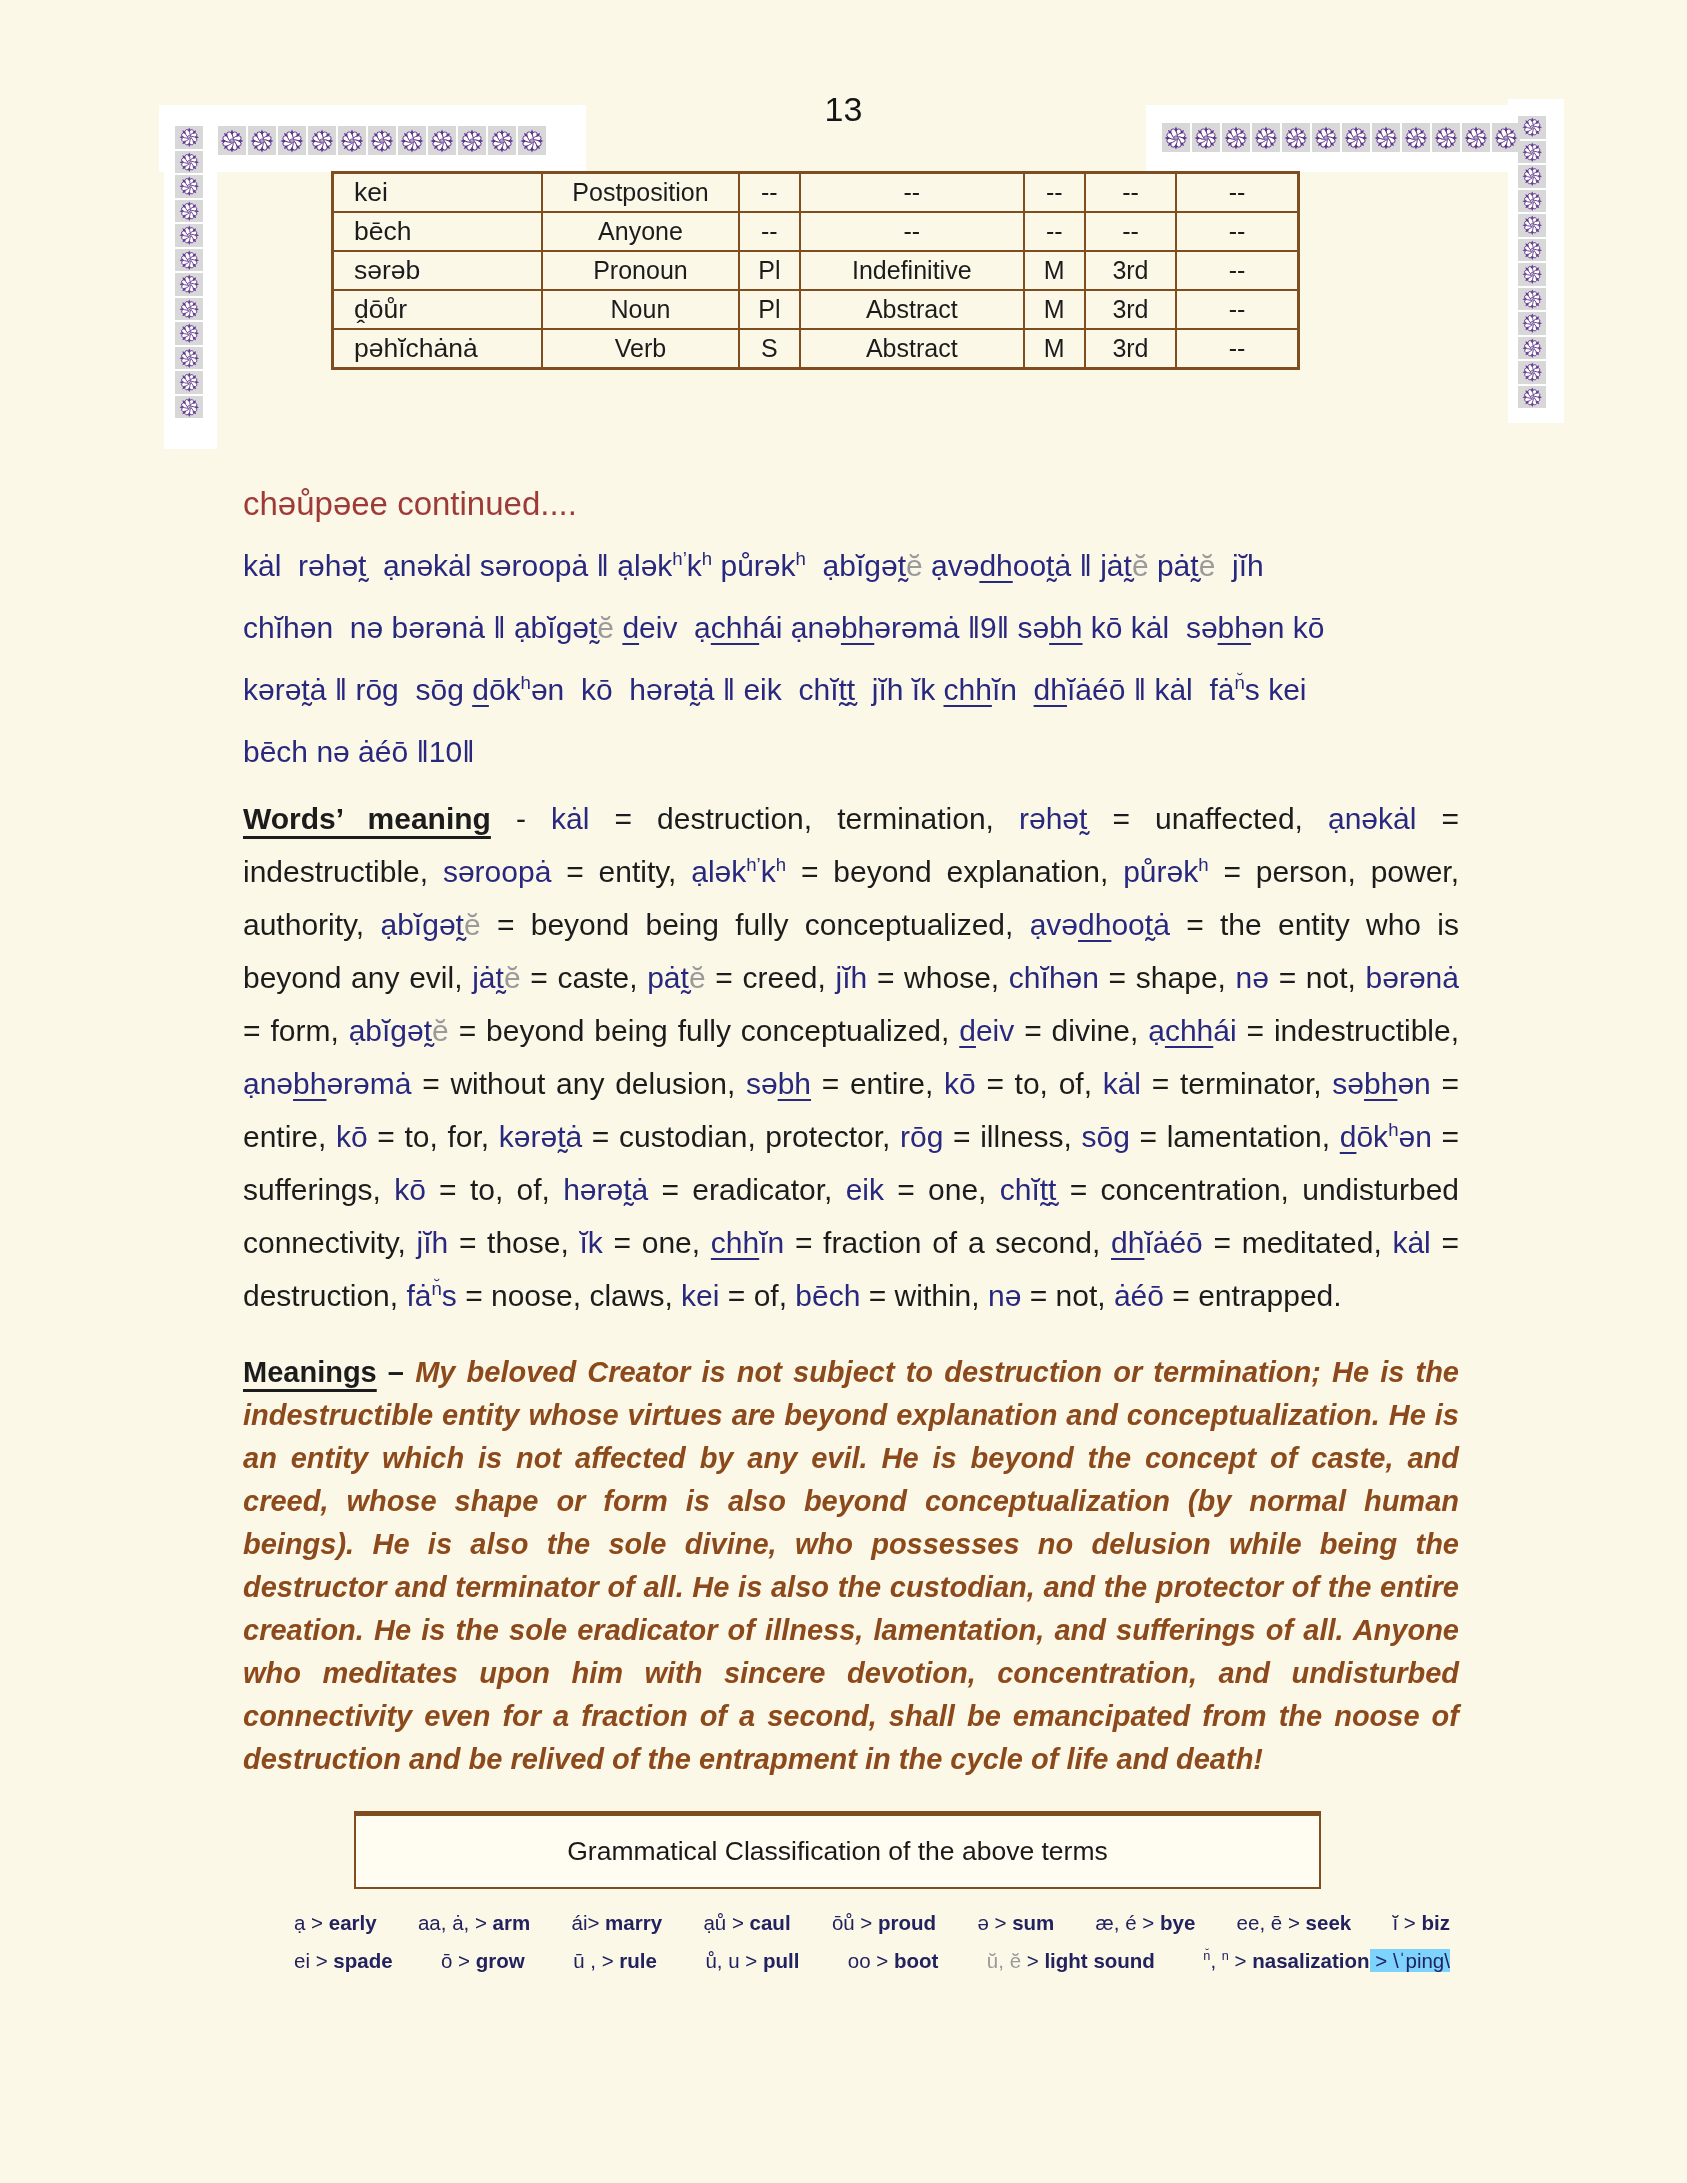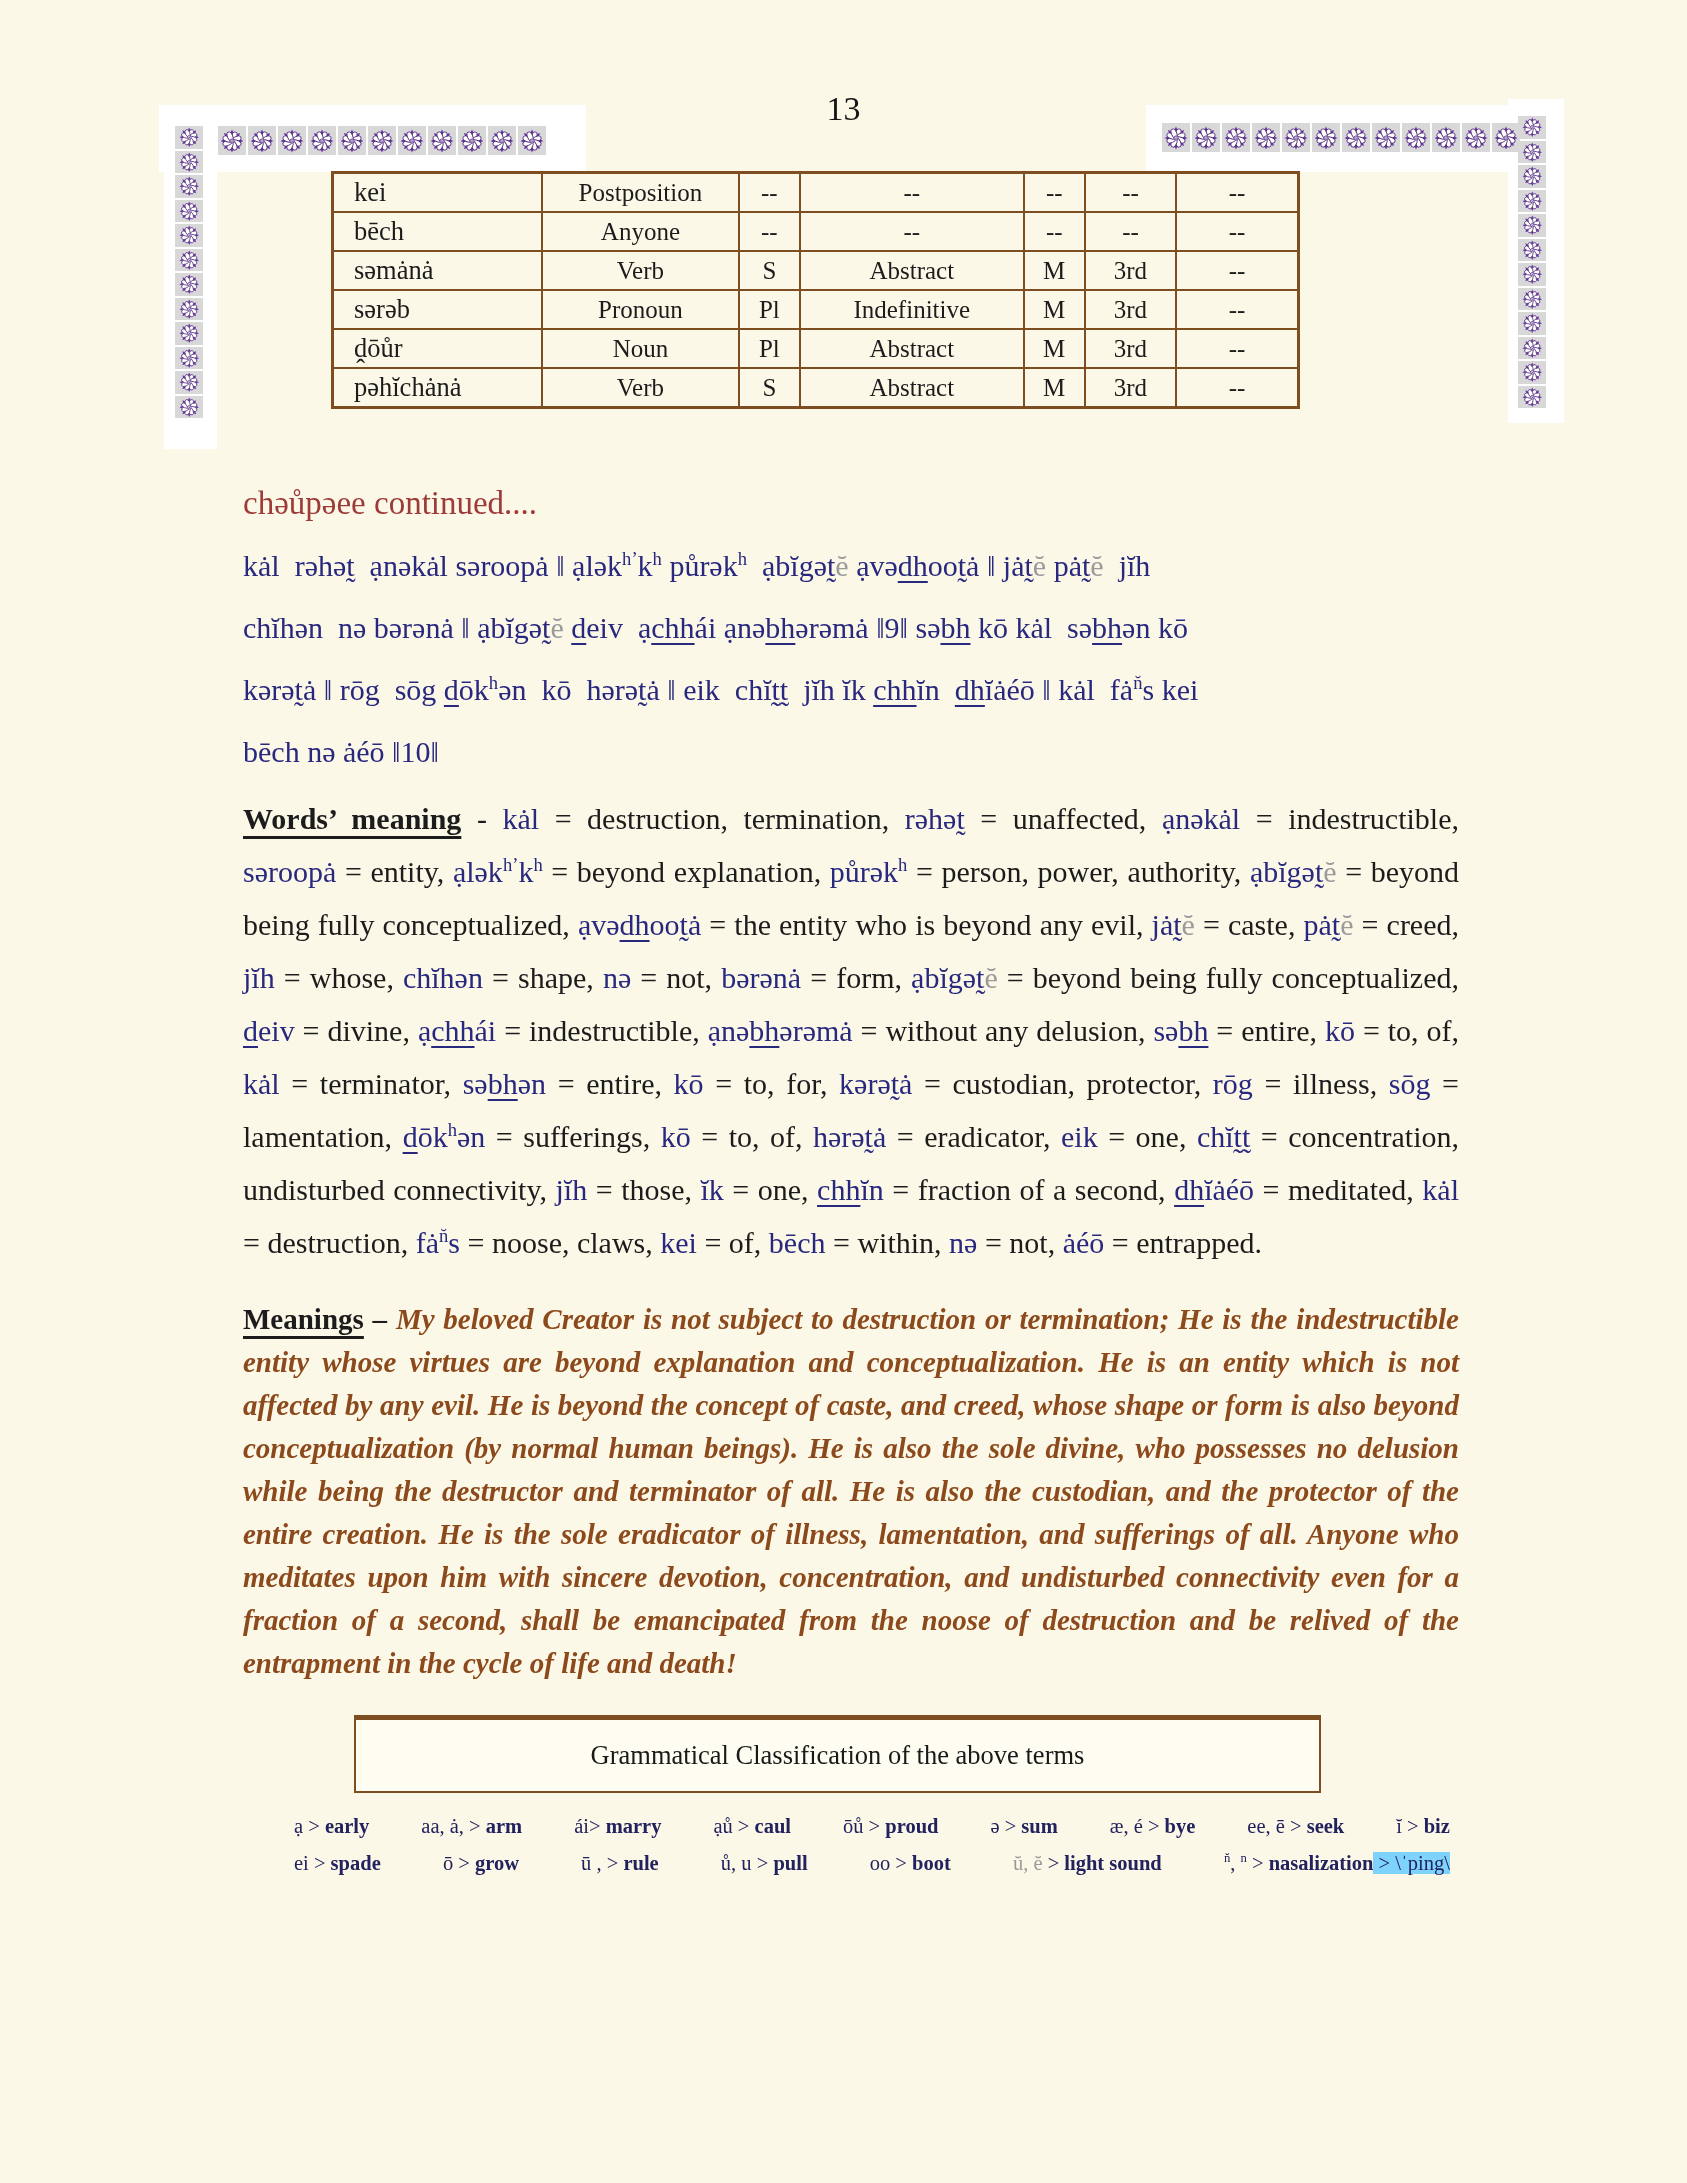--- a/index.html
+++ b/index.html
@@ -4,21 +4,21 @@
 <style>
   :root{
     --page-bg:#fcf8e8; --ink:#1c1c1c; --blue:#28287e; --maroon:#9e3a37;
     --brown:#8c4a1c; --border:#7e4e20; --navy:#22225e; --purple:#6a35a8;
     --tile:#d8d8d8; --gray:#9a9a9a;
   }
   html,body{margin:0;padding:0;}
   body{background:#888;}
   .page{
     position:relative; width:1687px; height:2183px; background:var(--page-bg);
-    font-family:Liberation Serif, serif; color:var(--ink);
+    font-family:Liberation Sans, sans-serif; color:var(--ink);
     overflow:hidden; margin:0 auto;
   }
   
   .page-number{position:absolute; left:0; right:0; top:90px; text-align:center;
     font-size:34px; color:#151515;}
   
   .backer{position:absolute; background:#ffffff;}
   .backer.tl{left:159px; top:105px; width:427px; height:67px;}
   .backer.lc{left:164px; top:105px; width:53px;  height:344px;}
   .backer.tr{left:1146px; top:105px; width:382px; height:67px;}
@@ -1338,29 +1338,20 @@
         <tr>
           <td class="cell-word blue"><span>bēch</span></td>
           <td>Anyone</td>
           <td>--</td>
           <td>--</td>
           <td>--</td>
           <td>--</td>
           <td>--</td>
         </tr>
         <tr>
-          <td class="cell-word blue"><span>səmȧnȧ</span></td>
-          <td>Verb</td>
-          <td>S</td>
-          <td>Abstract</td>
-          <td>M</td>
-          <td>3rd</td>
-          <td>--</td>
-        </tr>
-        <tr>
           <td class="cell-word blue"><span>sərəb</span></td>
           <td class="blue">Pronoun</td>
           <td>Pl</td>
           <td>Indefinitive</td>
           <td>M</td>
           <td>3rd</td>
           <td>--</td>
         </tr>
         <tr>
           <td class="cell-word blue"><span>ḓōůr</span></td>

